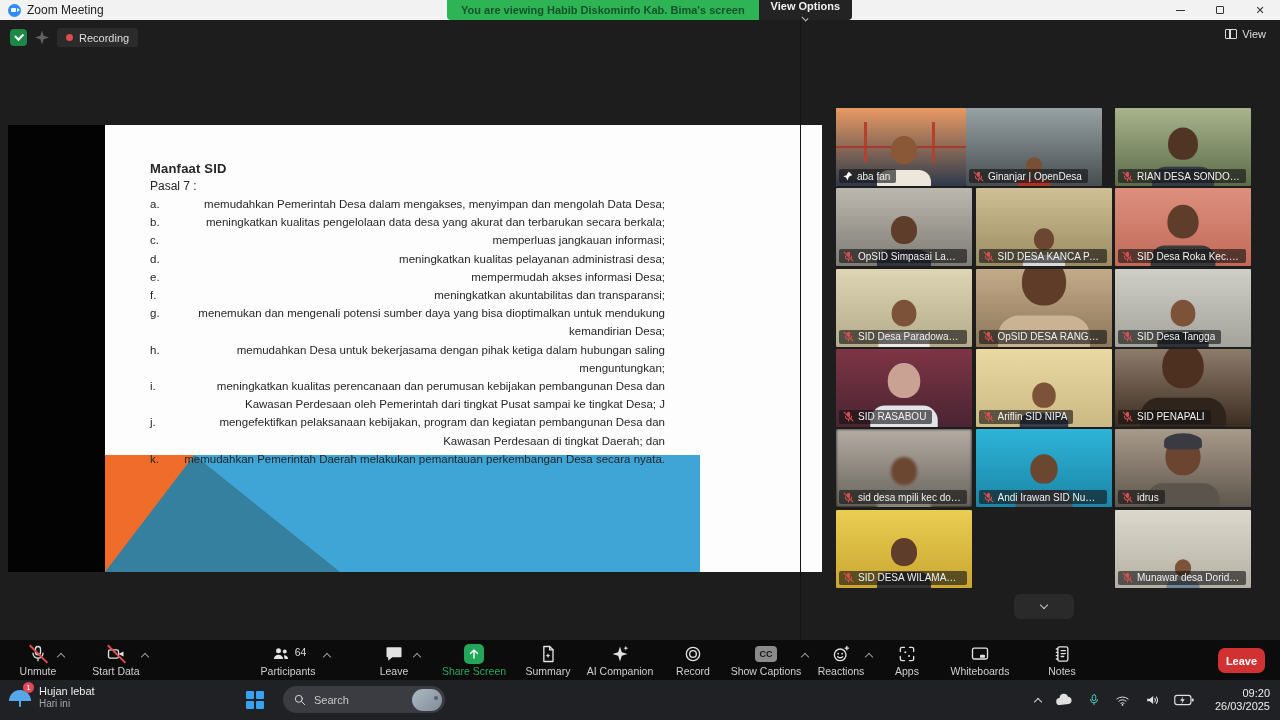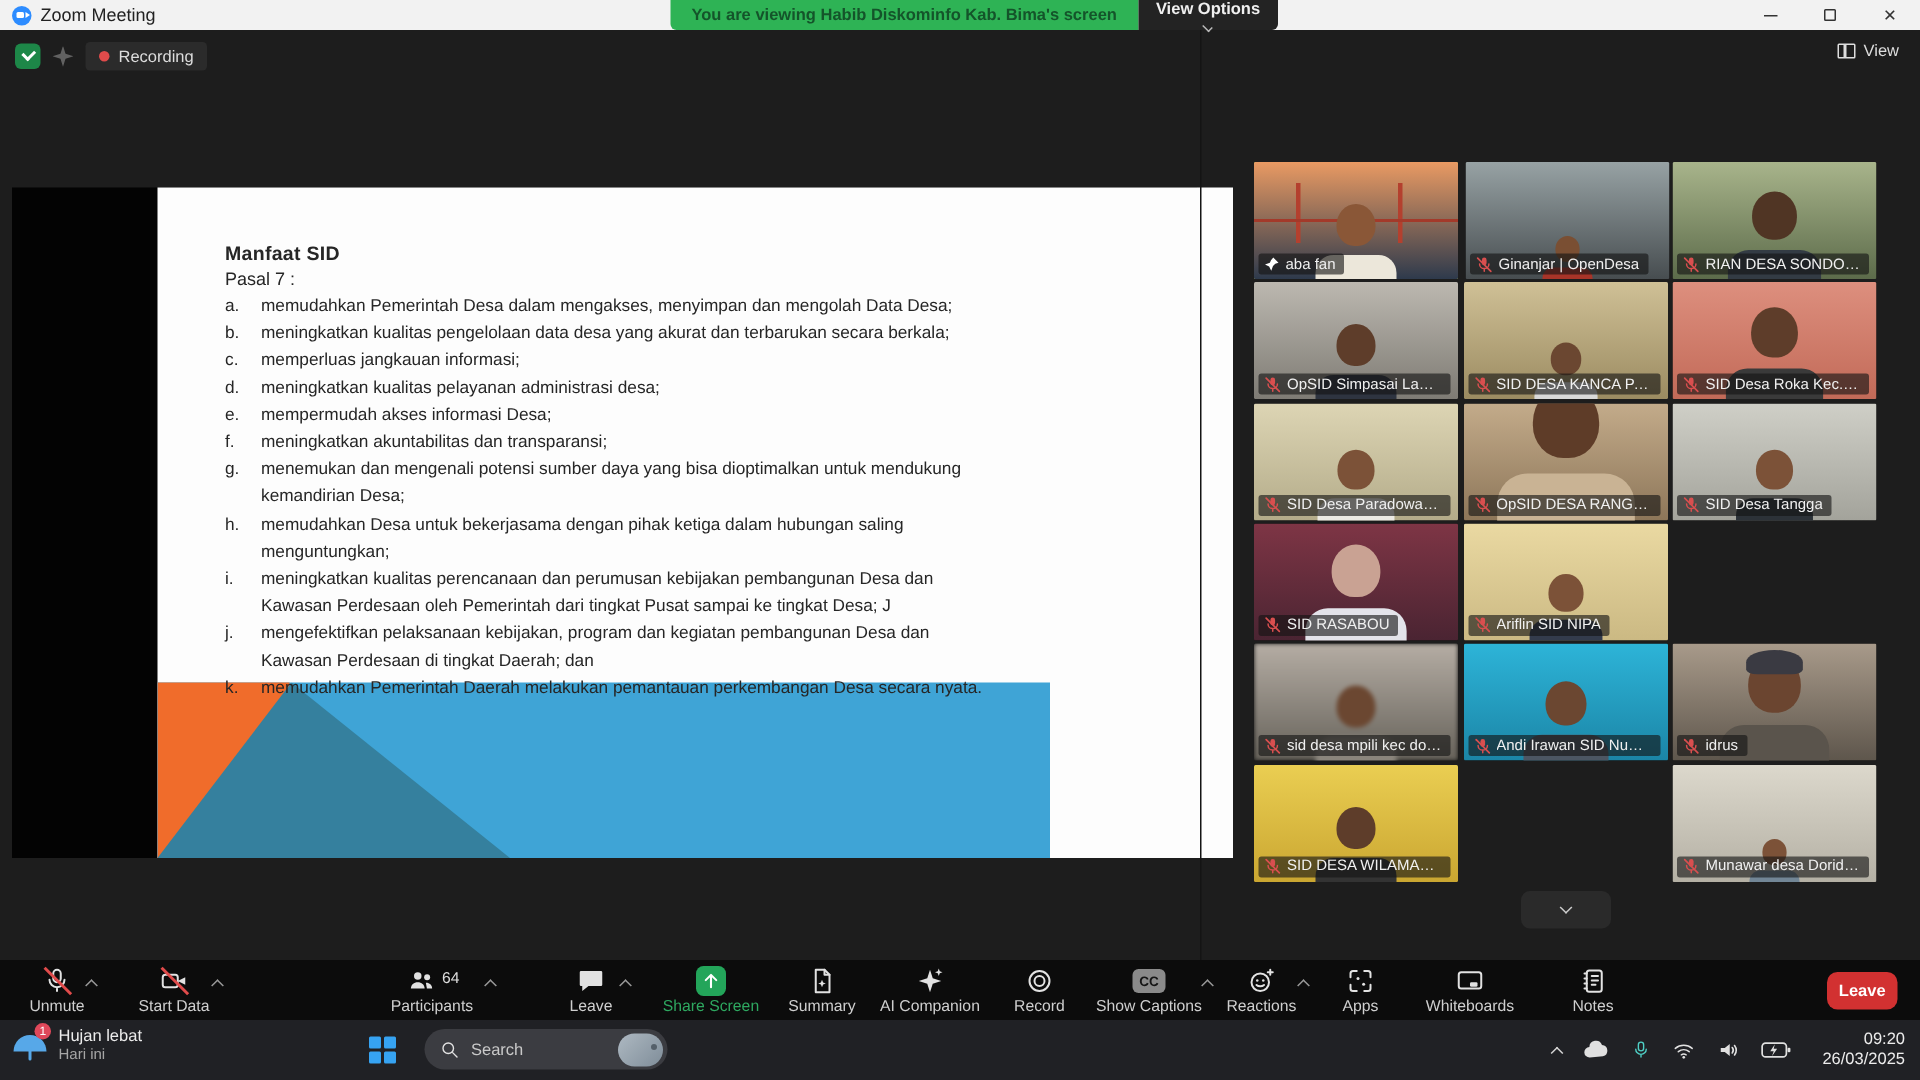--- a/index.html
+++ b/index.html
@@ -44,21 +44,21 @@
   .slide{position:absolute;left:97px;top:0;width:717px;height:447px;background:#fdfdfd;overflow:hidden;}
   .band-blue{position:absolute;left:0;top:330px;width:595px;height:117px;background:#3fa4d6;}
   .band-orange{position:absolute;left:0;top:330px;width:88px;height:117px;background:#f06c2b;}
   .band-teal{position:absolute;left:0;top:330px;width:235px;height:117px;background:#35809e;clip-path:polygon(38% 0,100% 100%,0 100%);}
   .slide-content{position:absolute;left:45px;top:36px;width:515px;color:#262626;}
   .slide-title{font-size:13px;font-weight:bold;letter-spacing:.2px;}
   .slide-sub{font-size:12px;margin-top:3px;}
   .slide-list{margin:2px 0 0;padding:0;list-style:none;}
   .slide-list li{display:flex;font-size:11.5px;line-height:18.2px;}
   .slide-list .k{width:24px;flex:none;}
-  .slide-list .t{flex:1;}
+  .slide-list .t{flex:1;text-align:right;}
 
   
   .pgrid{position:absolute;left:836px;top:88px;width:420px;height:482px;}
   .tile{position:absolute;width:136px;height:78px;background:#111;overflow:hidden;border-radius:1px;}
   .tile.active{outline:2px solid #c9da5a;outline-offset:-2px;}
   .vid{position:absolute;inset:0;}
   .person{position:absolute;left:50%;bottom:-6px;width:60px;height:56px;transform-origin:50% 100%;}
   .head{position:absolute;left:50%;top:0;width:26px;height:28px;margin-left:-13px;border-radius:50% 50% 46% 46%;}
   .torso{position:absolute;left:50%;bottom:0;width:54px;height:22px;margin-left:-27px;border-radius:12px 12px 0 0;}
   .cap{position:absolute;left:50%;top:-3px;width:28px;height:12px;margin-left:-14px;border-radius:50% 50% 20% 20%;}
@@ -263,21 +263,21 @@
           </div>
           <div class="tlabel">
             <i style="display: flex;">
               <svg width="10" height="10" viewBox="0 0 12 12">
                 <path d="M7 .8l4.2 4.2-2.6.7L6.8 7.5 5.4 11.4 3.7 7.9.4 6.4 4.3 5 5.2 3z" fill="#fff"></path>
               </svg>
             </i>
             <span>aba fan</span>
           </div>
         </div>
-        <div class="tile" style="left: 141px; top: 0px;">
+        <div class="tile" style="left: 130px; top: 0px;">
           <div class="vid" style="background: linear-gradient(rgb(151, 162, 164), rgb(71, 77, 80));">
             <div class="person" style="transform: translateX(-50%) scale(0.62);">
               <div class="torso" style="background: rgb(168, 52, 40);"></div>
               <div class="head" style="background: rgb(122, 79, 51);"></div>
             </div>
           </div>
           <div class="tlabel">
             <i style="display: flex;">
               <svg width="11" height="11" viewBox="0 0 12 12">
                 <rect x="4.3" y="0.8" width="3.4" height="5.6" rx="1.7" fill="#d94f4f"></rect>
@@ -441,20 +441,38 @@
           </div>
           <div class="tlabel">
             <i style="display: flex;">
               <svg width="11" height="11" viewBox="0 0 12 12">
                 <rect x="4.3" y="0.8" width="3.4" height="5.6" rx="1.7" fill="#d94f4f"></rect>
                 <path d="M2.6 5.4a3.4 3.4 0 0 0 6.8 0M6 8.8v2" stroke="#d94f4f" stroke-width="1.1" fill="none" stroke-linecap="round"></path>
                 <path d="M1.2 1.2l9.6 9.6" stroke="#d94f4f" stroke-width="1.2" stroke-linecap="round"></path>
               </svg>
             </i>
             <span>Ariflin SID NIPA</span>
+          </div>
+        </div>
+        <div class="tile" style="left: 279px; top: 240.9px;">
+          <div class="vid" style="background: linear-gradient(rgb(141, 124, 108), rgb(60, 44, 32));">
+            <div class="person" style="transform: translateX(-50%) scale(1.6);">
+              <div class="torso" style="background: rgb(46, 36, 28);"></div>
+              <div class="head" style="background: rgb(78, 48, 32);"></div>
+            </div>
+          </div>
+          <div class="tlabel">
+            <i style="display: flex;">
+              <svg width="11" height="11" viewBox="0 0 12 12">
+                <rect x="4.3" y="0.8" width="3.4" height="5.6" rx="1.7" fill="#d94f4f"></rect>
+                <path d="M2.6 5.4a3.4 3.4 0 0 0 6.8 0M6 8.8v2" stroke="#d94f4f" stroke-width="1.1" fill="none" stroke-linecap="round"></path>
+                <path d="M1.2 1.2l9.6 9.6" stroke="#d94f4f" stroke-width="1.2" stroke-linecap="round"></path>
+              </svg>
+            </i>
+            <span>SID PENAPALI</span>
           </div>
         </div>
         <div class="tile" style="left: 0px; top: 321.2px;">
           <div class="vid" style="background: linear-gradient(rgb(181, 173, 164), rgb(102, 98, 90)); filter: blur(1.5px);">
             <div class="person" style="transform: translateX(-50%) scale(1);">
               <div class="torso" style="background: rgb(138, 133, 124);"></div>
               <div class="head" style="background: rgb(107, 71, 49);"></div>
             </div>
           </div>
           <div class="tlabel">

